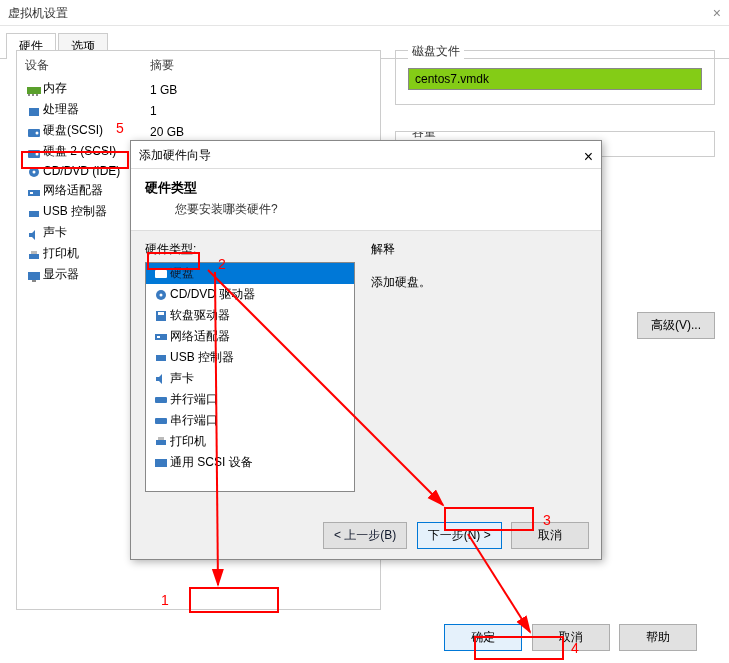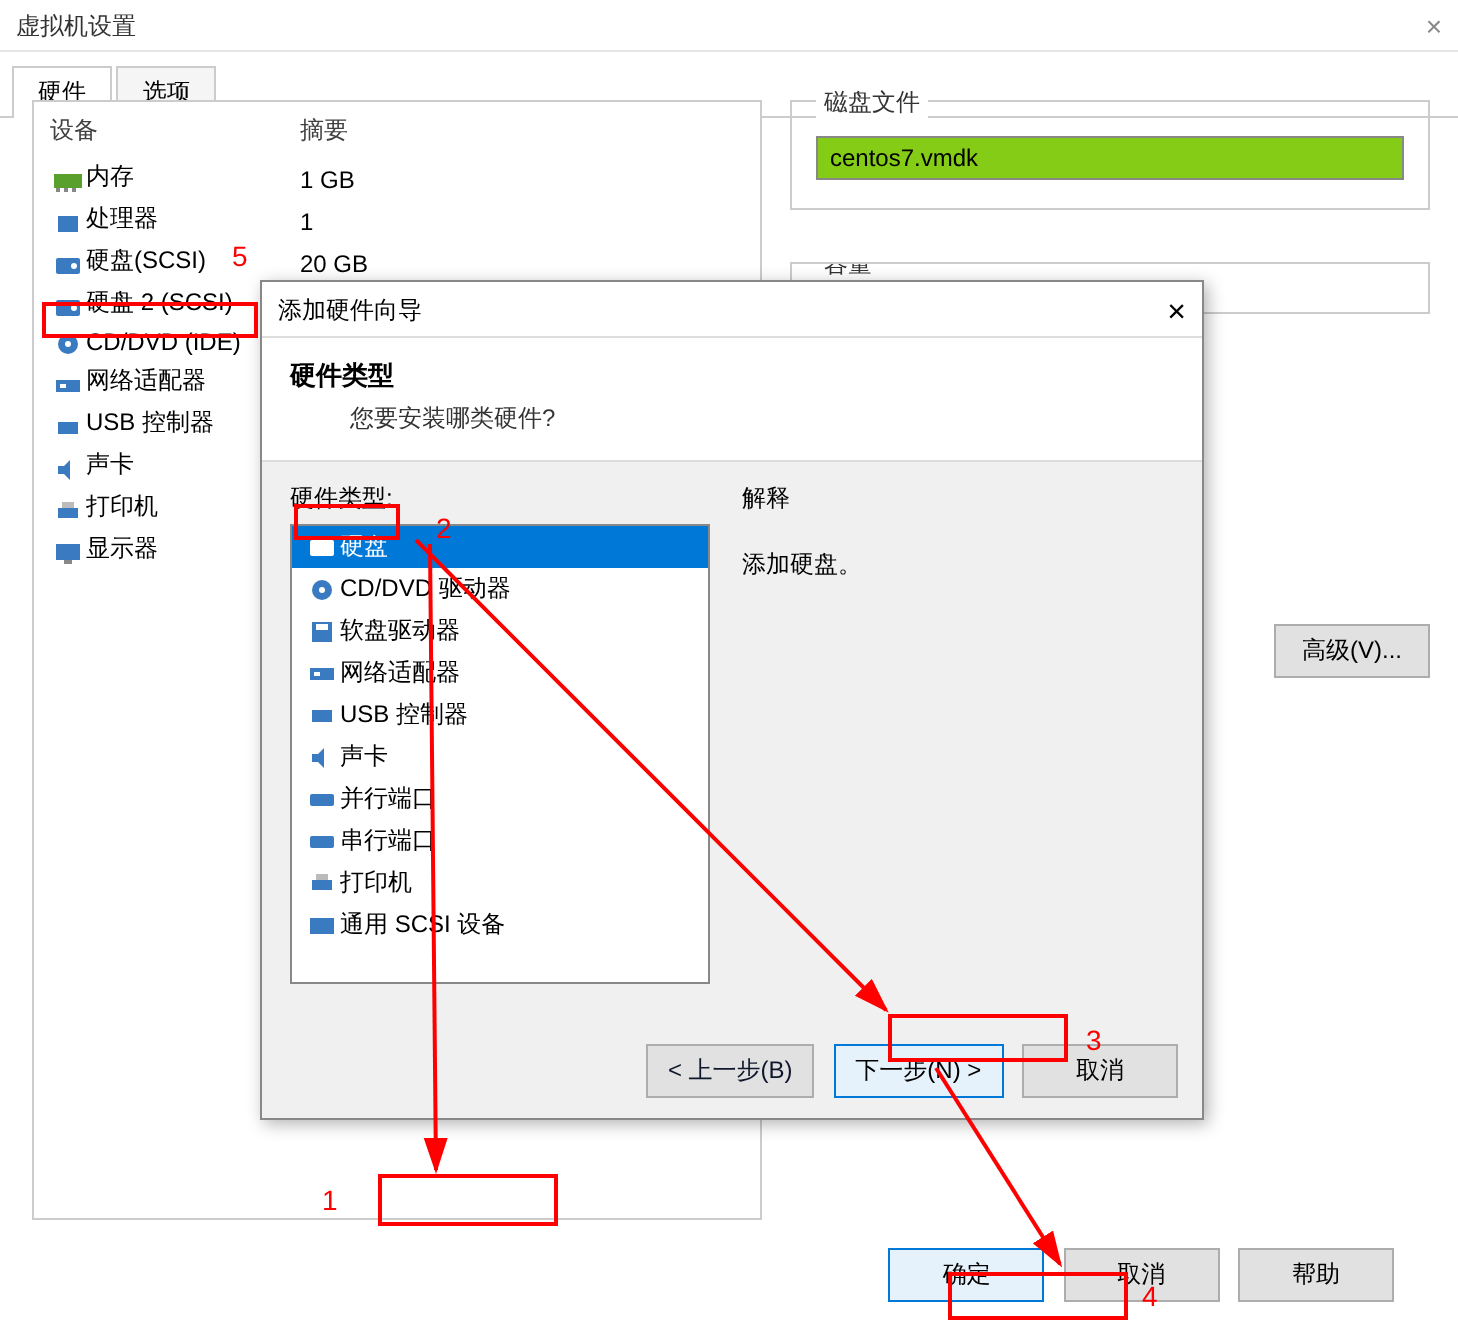--- a/index.html
+++ b/index.html
@@ -37,21 +37,21 @@
 
 .wizard { position: absolute; left: 130px; top: 140px; width: 472px; height: 420px; background: #f0f0f0; border: 1px solid #888; box-shadow: 2px 2px 8px rgba(0,0,0,.3); z-index: 10; }
 .wizard .whead { background: #fff; height: 28px; line-height: 28px; padding-left: 8px; border-bottom: 1px solid #ddd; position: relative; }
 .wizard .whead .close { position: absolute; right: 8px; top: 2px; font-size: 16px; }
 .wizard .banner { background: #fff; padding: 10px 14px 12px 14px; border-bottom: 1px solid #ddd; }
 .wizard .banner .t1 { font-weight: bold; font-size: 13px; }
 .wizard .banner .t2 { padding-left: 30px; margin-top: 4px; color: #333; }
 .wizard .wbody { padding: 10px 14px; display: flex; }
 .wizard .wlist { width: 210px; border: 1px solid #888; background: #fff; height: 230px; overflow: hidden; }
 .wizard .wlist .item { padding: 2px 6px; display: flex; align-items: center; }
-.wizard .wlist .item.sel { background: #0078d7; color: #ffffff; }
+.wizard .wlist .item.sel { background: #0078d7; color: #0f172a; }
 .wizard .wlist .item .ic { width: 18px; text-align: center; }
 .wizard .wexpl { padding-left: 16px; }
 .wizard .wfoot { position: absolute; bottom: 10px; right: 12px; }
 .wizard .wfoot .btn { margin-left: 6px; }
 .wizard .wlbl { margin-bottom: 4px; }
 
 
 .anno { position: absolute; z-index: 100; pointer-events: none; }
 .redbox { border: 2px solid #ff0000; }
 .rednum { color: #ff0000; font-size: 14px; font-weight: normal; }

